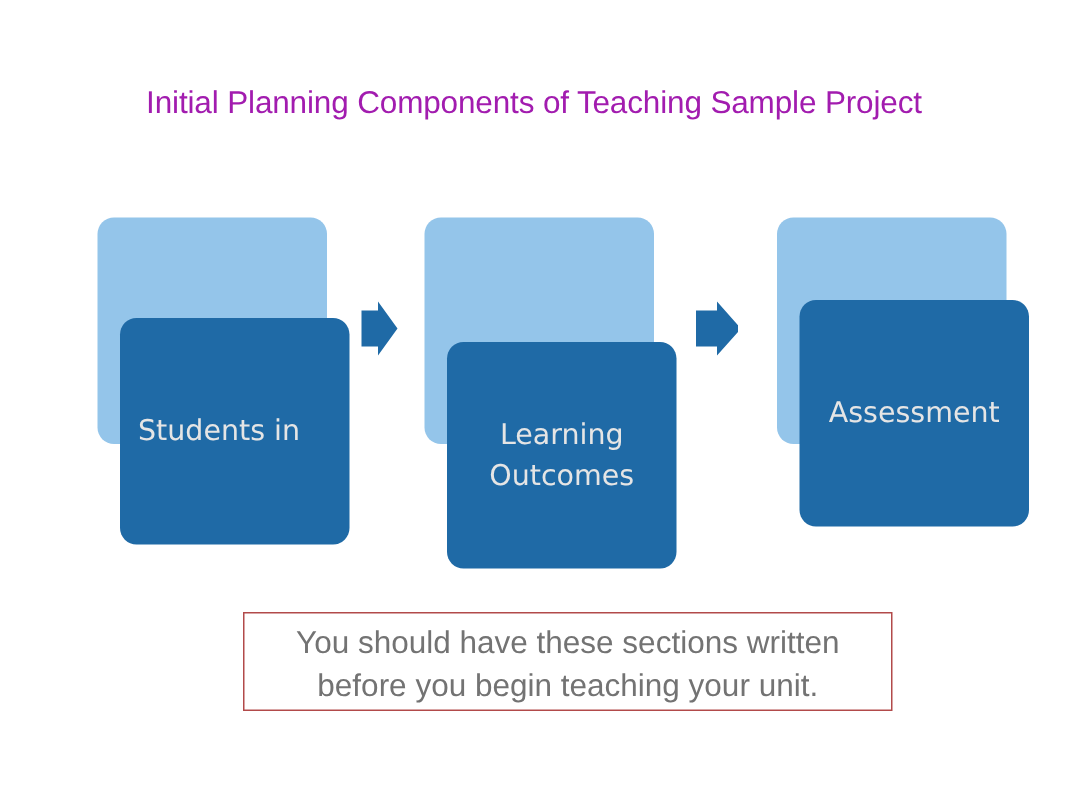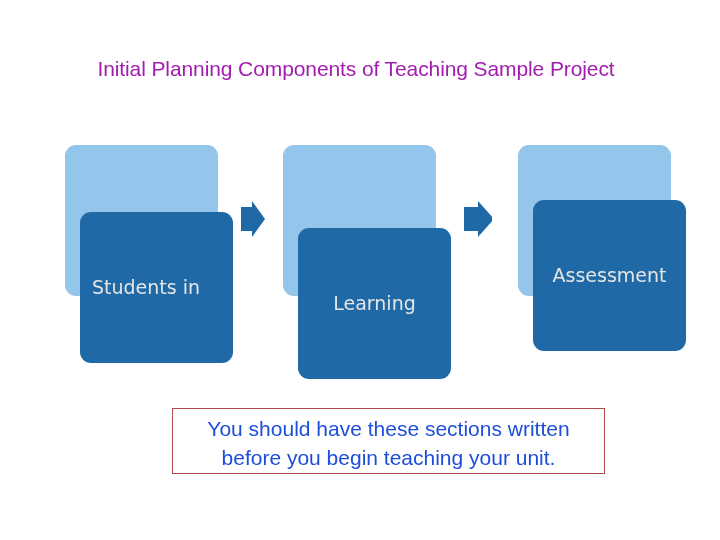--- a/index.html
+++ b/index.html
@@ -4,21 +4,21 @@
 <style>
   html, body { margin: 0; padding: 0; }
   body { width: 720px; height: 540px; background: #ffffff; position: relative; overflow: hidden; font-family: "Liberation Sans", sans-serif; }
   .title { position: absolute; left: 0; width: 712px; top: 57px; text-align: center; font-size: 21px; color: #a21caf; letter-spacing: -0.1px; }
   .light { position: absolute; width: 153px; height: 151px; background: #94c5ea; border-radius: 11px; }
   .dark { position: absolute; width: 153px; height: 151px; background: #1f6aa6; border-radius: 11px; color: #e5e5e5; font-family: "DejaVu Sans", sans-serif; font-size: 19px; line-height: 27px; display: flex; align-items: center; margin-top: 32px; }
   .dark span { display: block; width: 100%; padding: 0 12px; box-sizing: border-box; }
   .dark.left span { text-align: left; }
   .dark.center span { text-align: center; }
   .arrow { position: absolute; width: 30px; height: 38px; }
-  .note { position: absolute; left: 172px; top: 408px; width: 433px; height: 66px; border: 1px solid #b24a4a; box-sizing: border-box; text-align: center; font-size: 21px; line-height: 29px; color: #1d4ed8; padding-top: 5px; }
+  .note { position: absolute; left: 162px; top: 408px; width: 433px; height: 66px; border: 1px solid #b24a4a; box-sizing: border-box; text-align: center; font-size: 21px; line-height: 29px; color: #737373; padding-top: 5px; }
   .note div { white-space: nowrap; }
 </style>
 </head>
 <body>
 
 <div class="title">Initial Planning Components of Teaching Sample Project</div>
 
 <div class="light" style="left:65px; top:145px;"></div>
 <div class="dark left" style="left:80px; top:180px;">
   <span>
@@ -27,20 +27,21 @@
 </div>
 
 <svg class="arrow" style="left:238px; top:200px;" viewBox="0 0 30 38">
   <polygon points="3,7 14,7 14,1 27,19 14,37 14,31 3,31" fill="#1f6aa6"></polygon>
 </svg>
 
 <div class="light" style="left:283px; top:145px;"></div>
 <div class="dark center" style="left:298px; top:196px;">
   <span>
     <div>Learning</div>
+    <div>Outcomes</div>
   </span>
 </div>
 
 <svg class="arrow" style="left:462px; top:200px;" viewBox="0 0 30 38">
   <polygon points="2,7 16,7 16,1 32,19 16,37 16,31 2,31" fill="#1f6aa6"></polygon>
 </svg>
 
 <div class="light" style="left:518px; top:145px;"></div>
 <div class="dark center" style="left:533px; top:168px;">
   <span>

